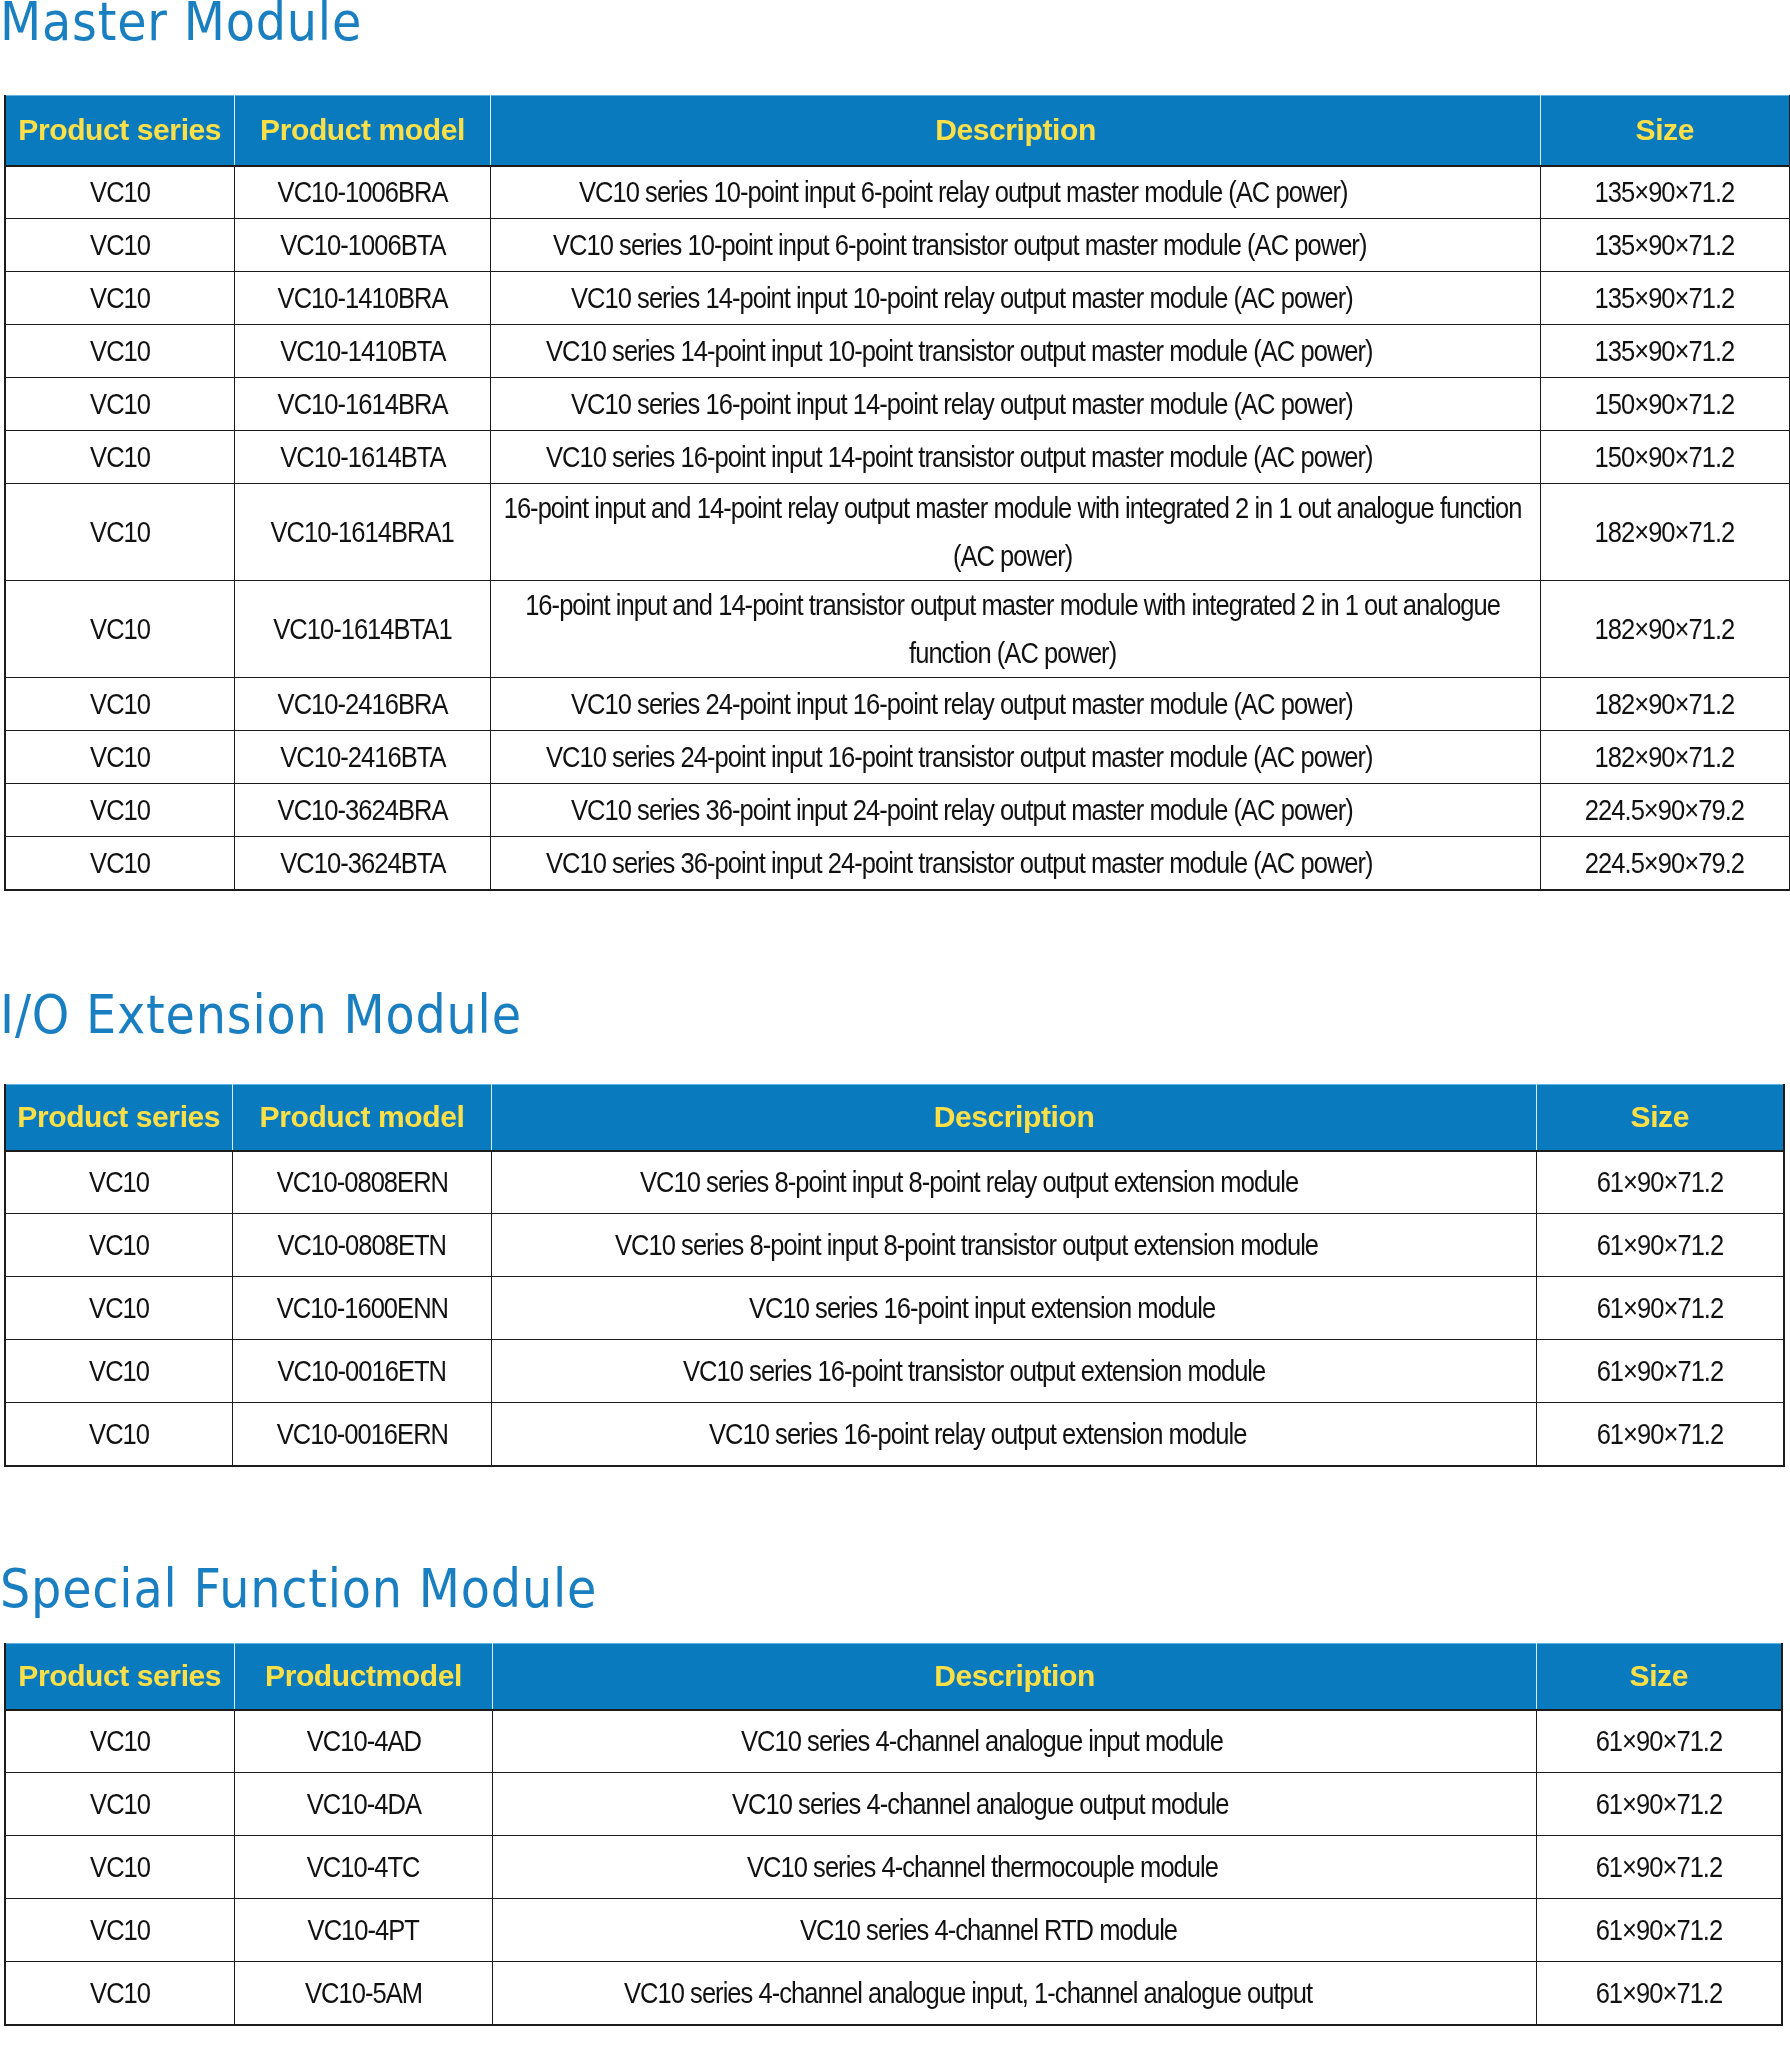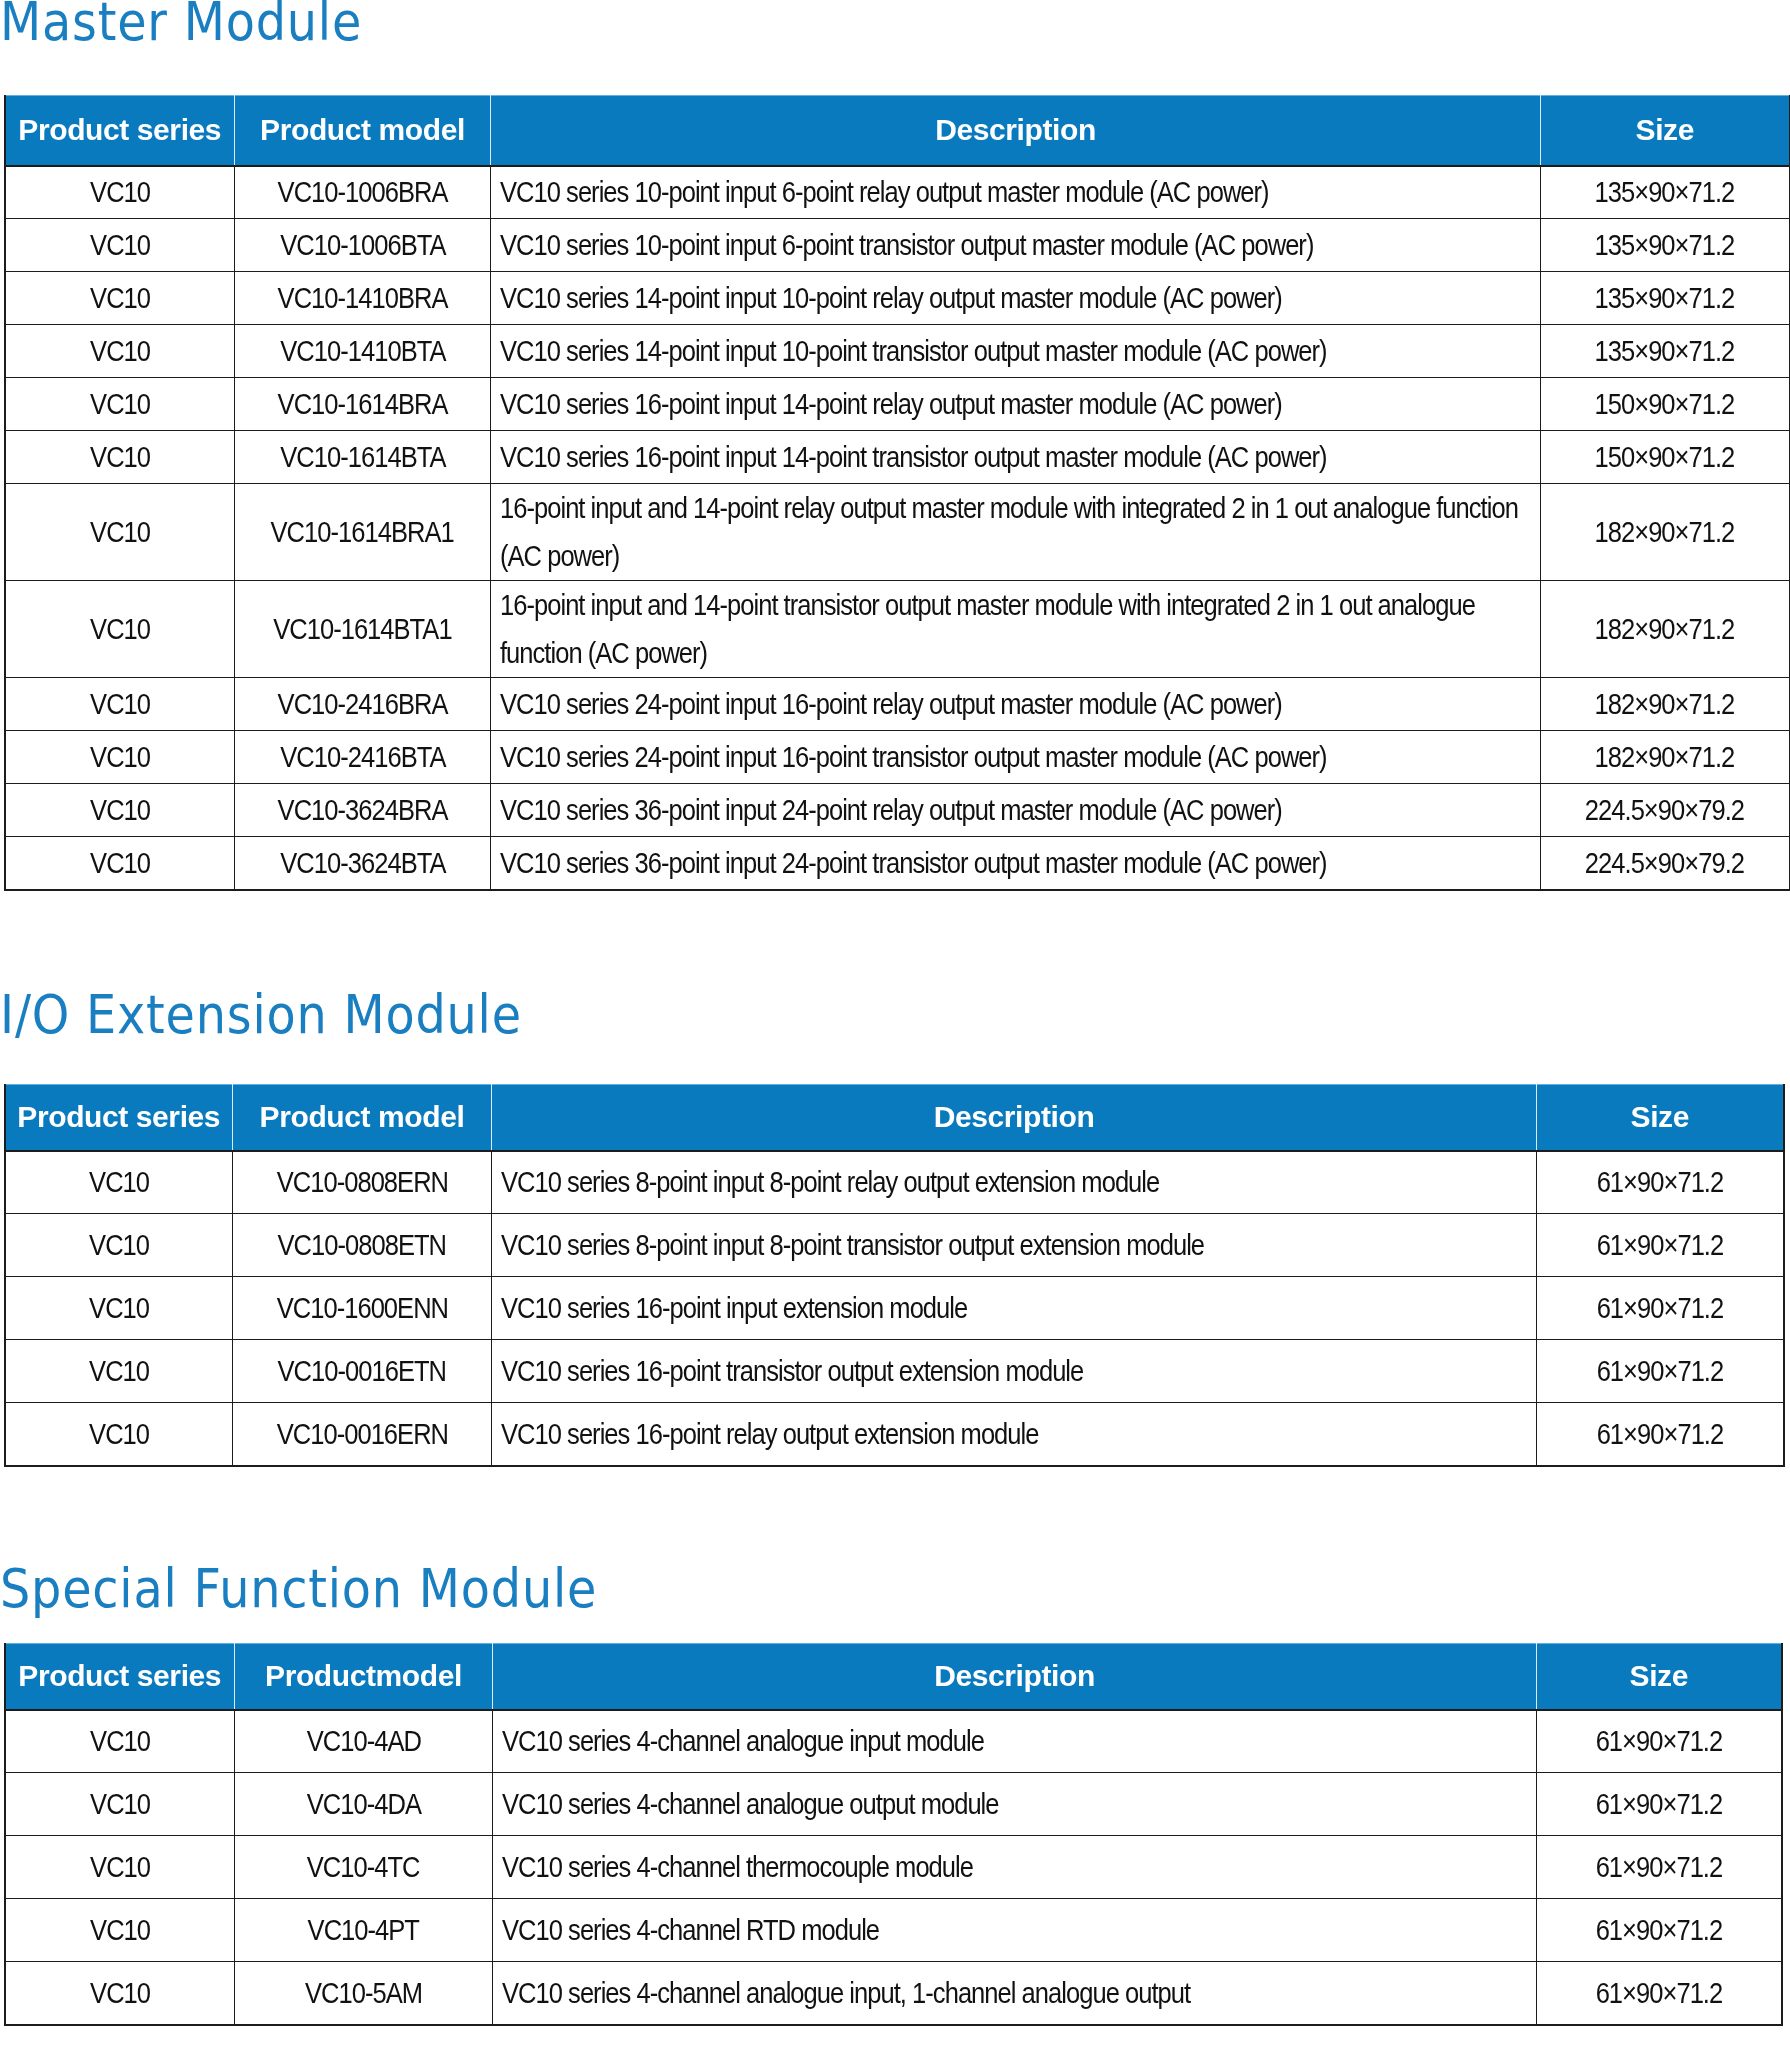--- a/index.html
+++ b/index.html
@@ -30,21 +30,21 @@
     white-space: nowrap;
   }
   table.spec {
     position: absolute;
     left: 3.5px;
     border-collapse: collapse;
     table-layout: fixed;
   }
   table.spec th {
     background: #0a7abf;
-    color: #ffffff;
+    color: #fde047;
     font-weight: bold;
     font-size: 30px;
     text-align: center;
     border-left: 1.8px solid #d9ecf8;
     border-right: 1.8px solid #d9ecf8;
     border-top: 1.8px solid #5fb2e2;
     border-bottom: 2.6px solid #1c1c1c;
     padding: 0;
     white-space: nowrap;
     letter-spacing: -0.4px;
@@ -54,21 +54,21 @@
   table.spec td {
     border: 1.8px solid #1c1c1c;
     font-size: 29px;
     line-height: 36px;
     padding: 0 8.8px;
     vertical-align: middle;
     letter-spacing: -1.1px;
     white-space: nowrap;
   }
   table.spec td.c { text-align: center; }
-  table.spec td.l { text-align: left; }
+  table.spec td.l { text-align: center; }
   table.spec td.wrap { white-space: normal; line-height: 48px; }
   table.spec tr td:first-child { border-left-width: 2.6px; margin-left: 42px; }
   table.spec tr td:last-child { border-right-width: 2.6px; }
   table.spec tr:last-child td { border-bottom-width: 2.6px; }
   .cellinner { display: inline-block; transform: scaleX(0.88); transform-origin: center center; }
   td.l .cellinner { transform-origin: left center; }
 </style>
 </head>
 <body>
 

